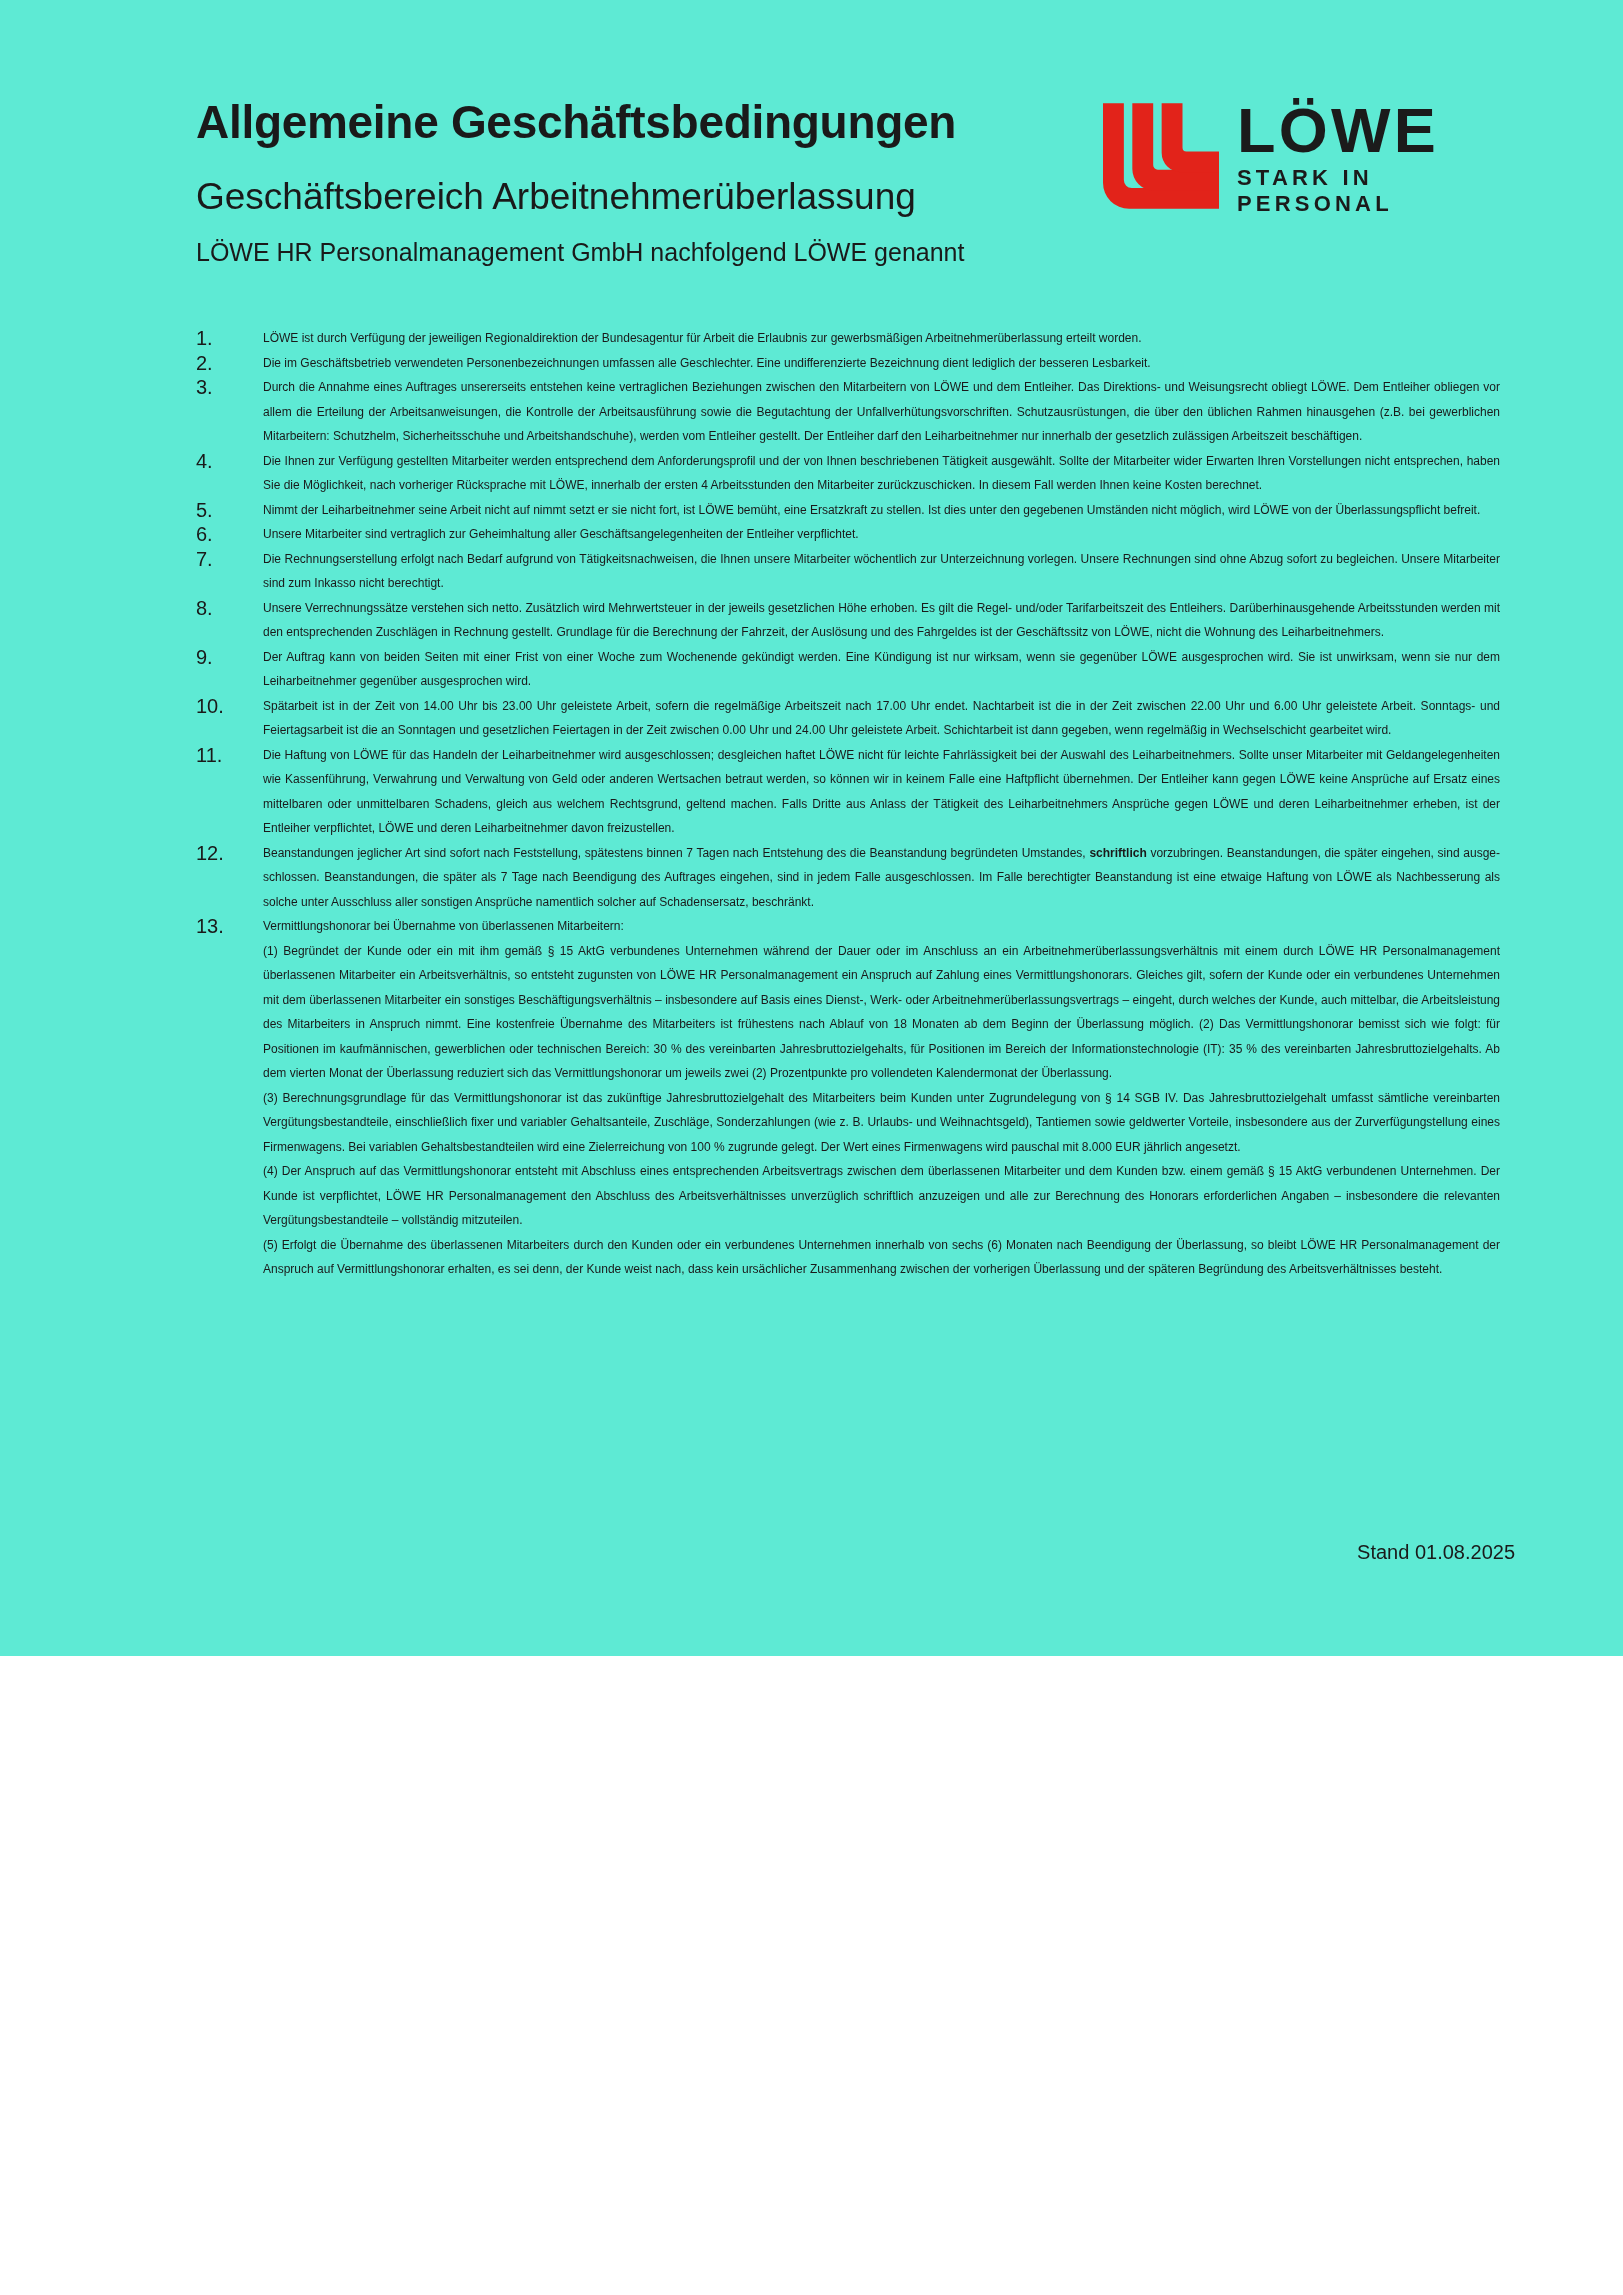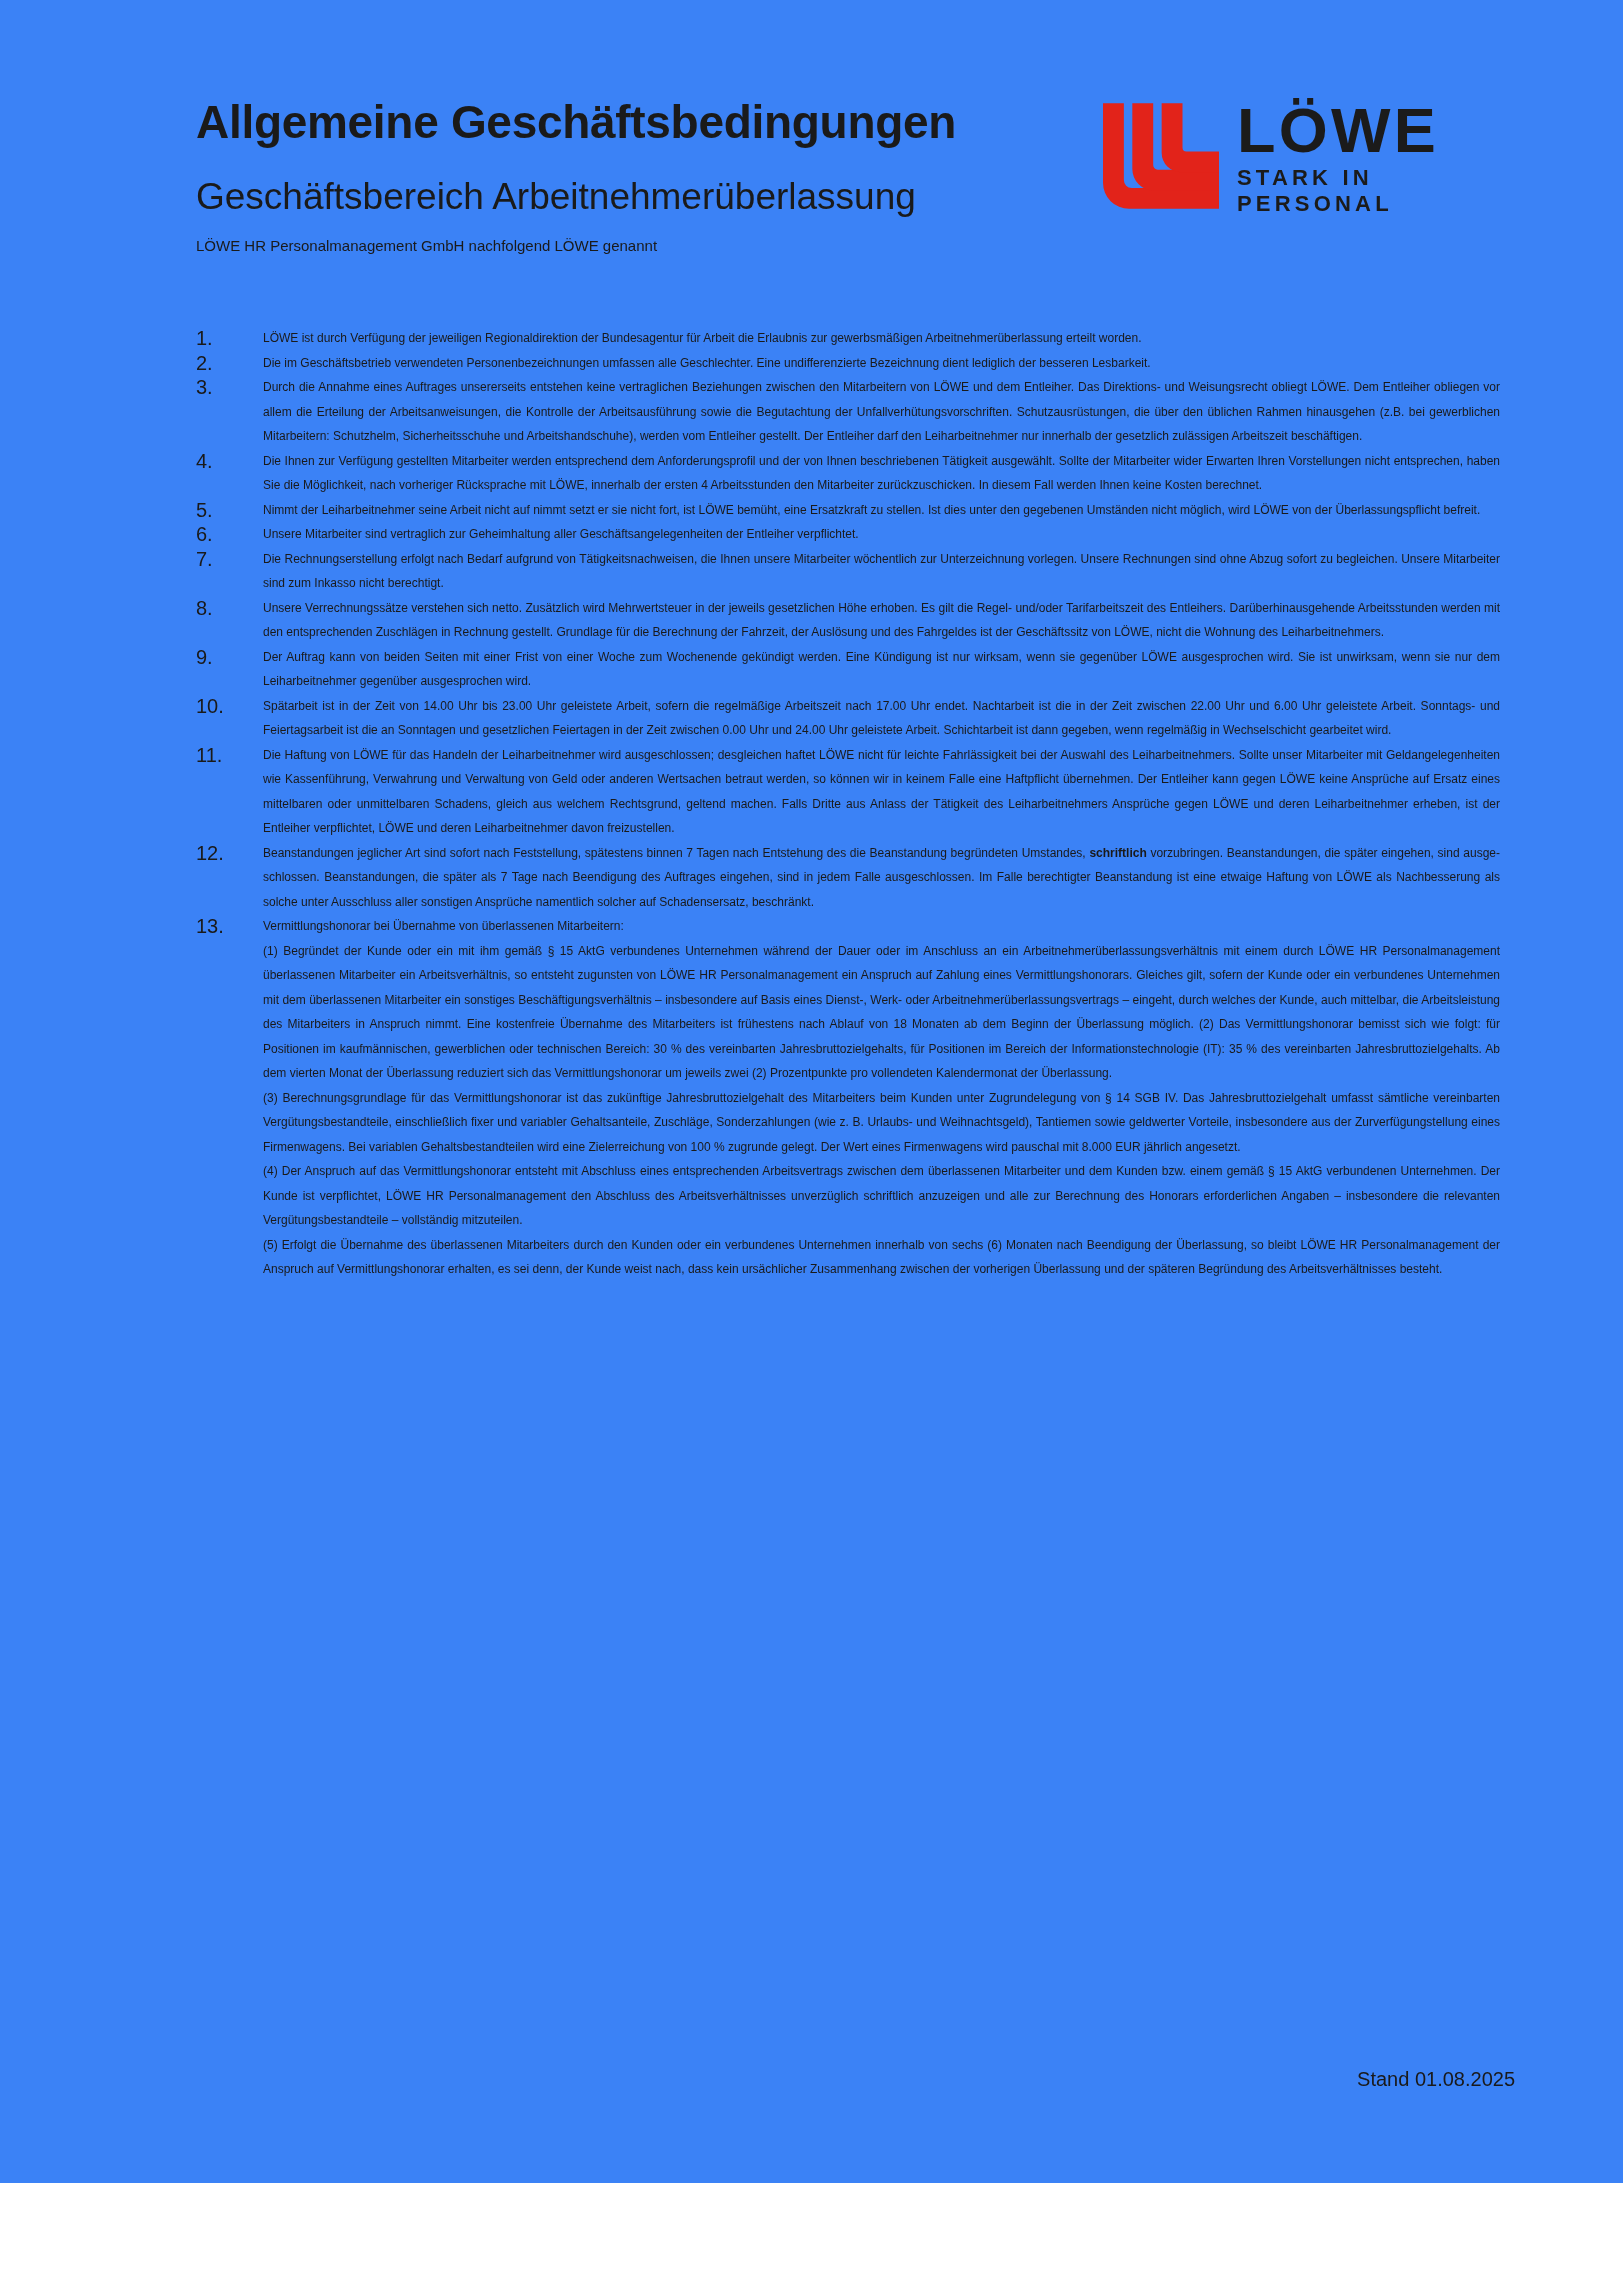--- a/index.html
+++ b/index.html
@@ -8,22 +8,22 @@
     padding: 0;
     background: #ffffff;
   }
   body {
     font-family: "Liberation Sans", sans-serif;
     color: #1a1a1a;
   }
   .page {
     position: relative;
     width: 1623px;
-    height: 2183px;
-    background: #3b82f6;
+    height: 1656px;
+    background: #5eead4;
     box-sizing: border-box;
     padding: 0;
     overflow: hidden;
   }
 
   
   .header {
     position: absolute;
     left: 0;
     right: 0;
@@ -47,21 +47,21 @@
     font-size: 37px;
     font-weight: normal;
     line-height: 1.05;
     white-space: nowrap;
     text-align: center;
   }
   .doc-company {
     position: absolute;
     left: 196px;
     top: 139px;
-    font-size: 15px;
+    font-size: 25px;
     font-weight: normal;
     line-height: 1.2;
     white-space: nowrap;
   }
 
   
   .logo {
     position: absolute;
     right: 114px;
     top: 0px;

